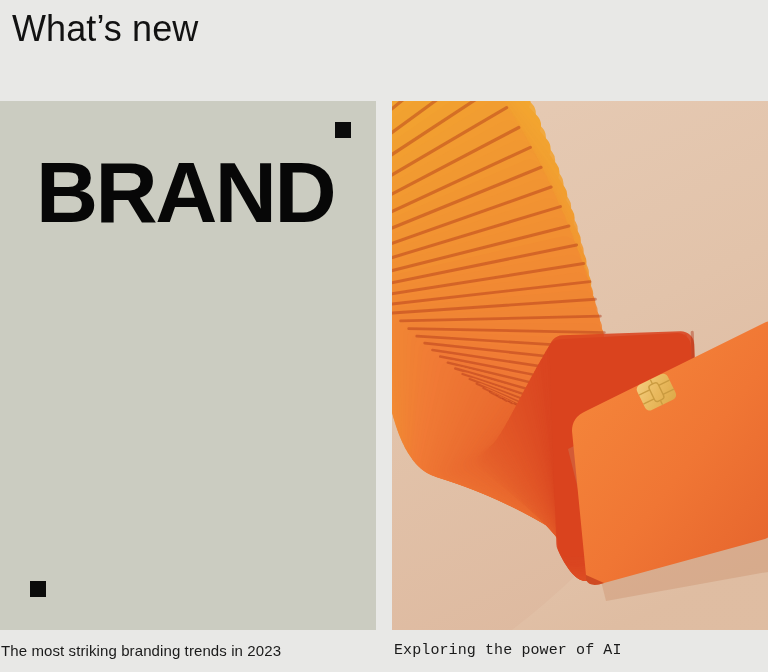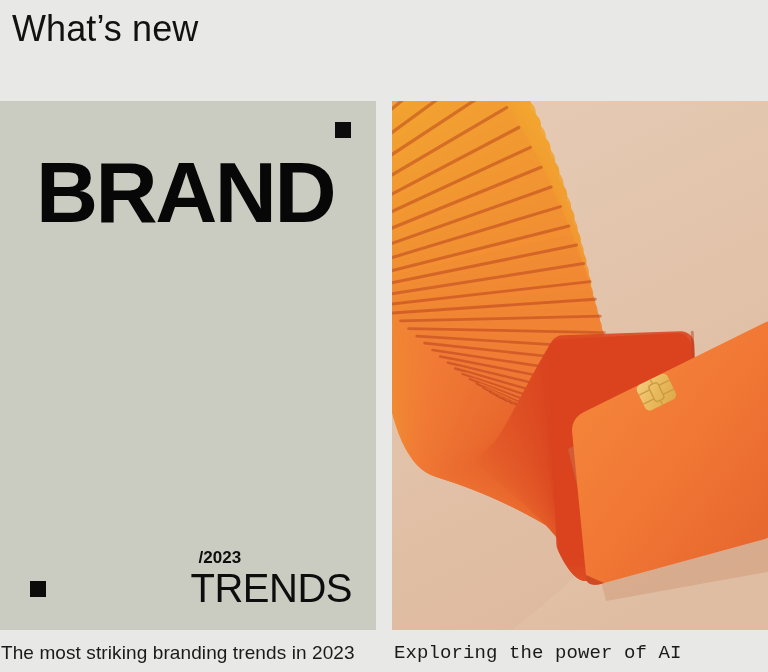--- a/index.html
+++ b/index.html
@@ -60,21 +60,21 @@
     position: relative;
     width: 376px;
     height: 529px;
     overflow: hidden;
   }
 
   .card-caption {
     position: absolute;
     left: 1px;
     top: 541px;
-    font-size: 19px;
+    font-size: 15px;
     font-weight: 400;
     letter-spacing: 0.1px;
     color: #1a1a1a;
     white-space: nowrap;
   }
   .card-right .card-caption { left: 2px; }
 
   
   .poster {
     background: #cbccc1;
@@ -151,24 +151,20 @@
       <div class="card-media">
         <div class="poster">
 
           <div class="poster-sq poster-sq-tr"></div>
 
           <div class="poster-word poster-word-1">BRAND</div>
 
 
           <div class="poster-sq poster-sq-bl"></div>
 
-          <div class="poster-footer">
-            <span class="poster-year">/2023</span>
-            <span class="poster-trends">TRENDS</span>
-          </div>
 
         </div>
       </div>
 
       <div class="card-caption">The most striking branding trends in 2023</div>
     </div>
 
     <div class="card card-right">
       <div class="card-media">
         <div class="render">

